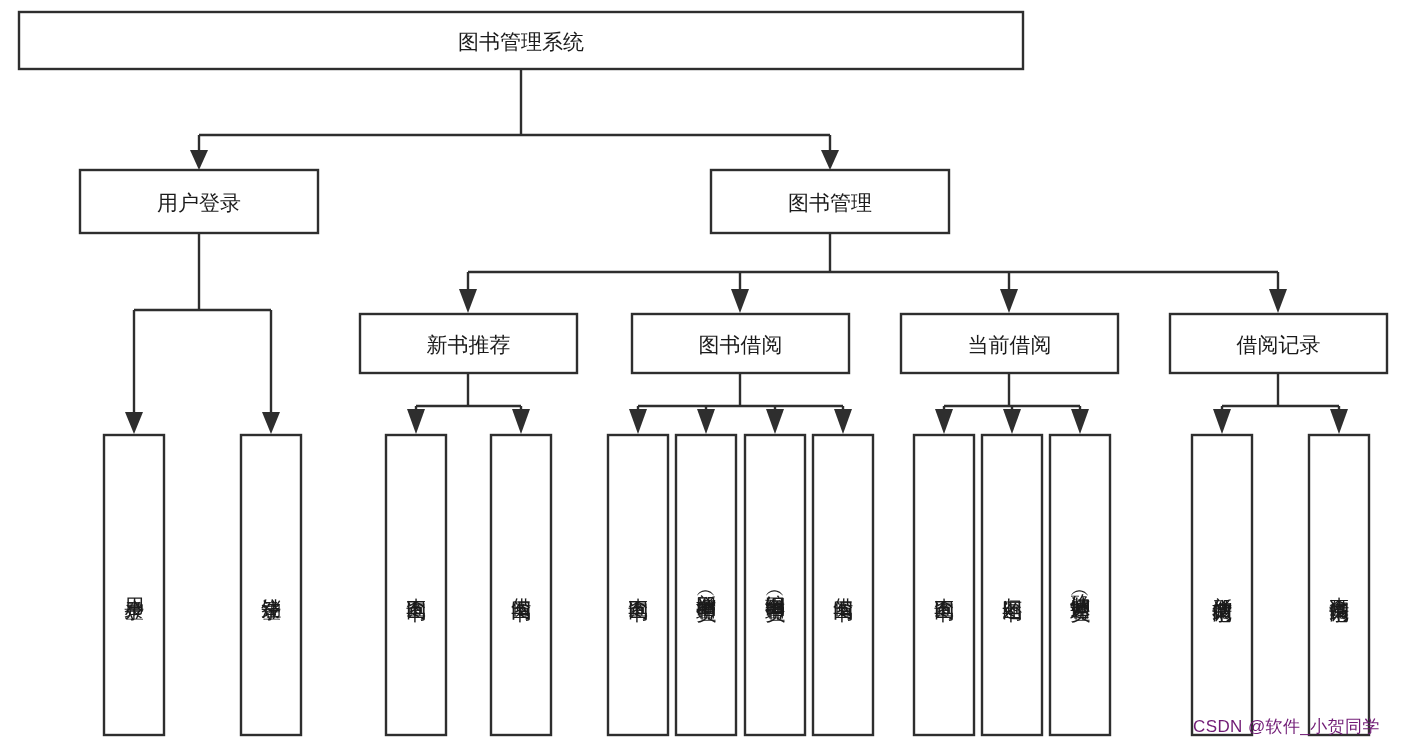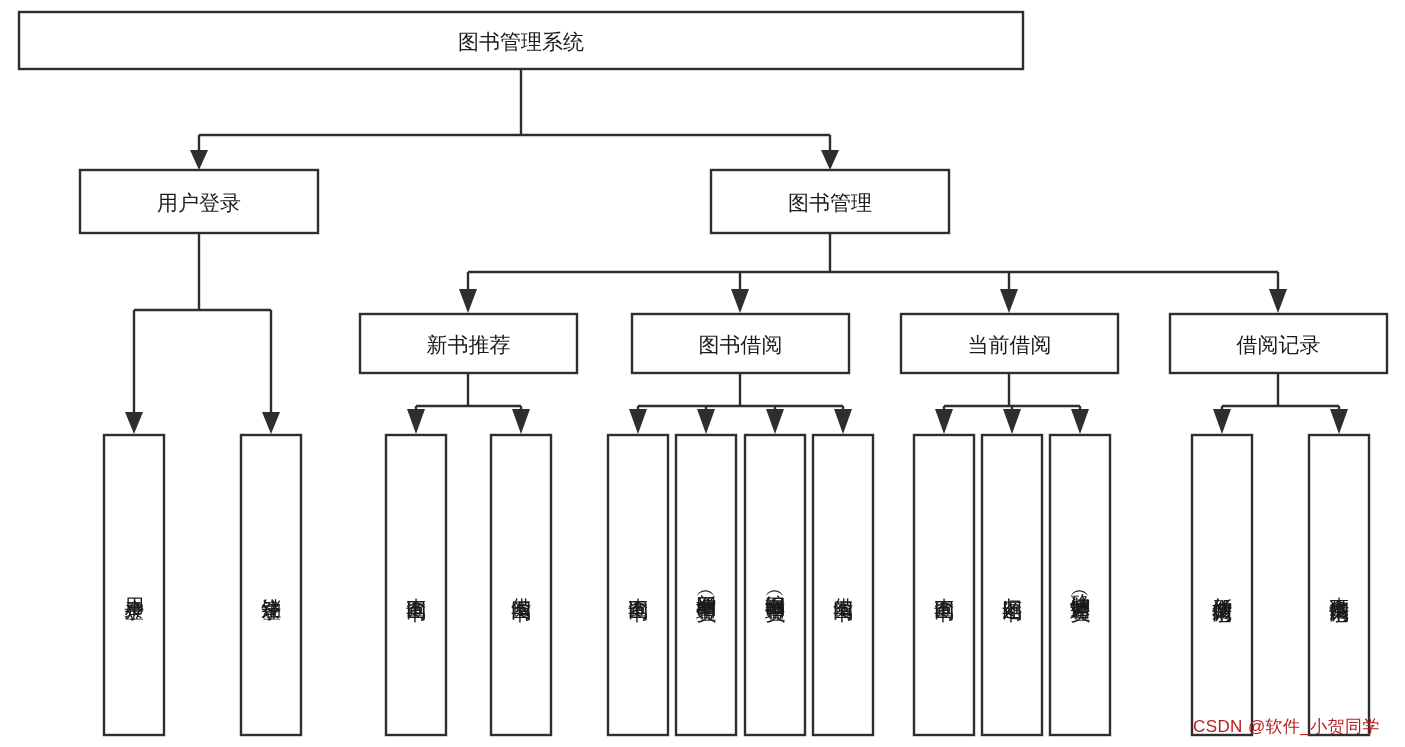--- a/index.html
+++ b/index.html
@@ -63,21 +63,21 @@
     display: flex;
     align-items: center;
     justify-content: center;
     pointer-events: none;
     user-select: none;
   }
   .watermark {
     position: absolute;
     font-family: "Liberation Sans", "DejaVu Sans", sans-serif;
     font-size: 17px;
-    color: #b91c1c;
+    color: #701a75;
     white-space: nowrap;
     letter-spacing: 0.4px;
   }
 </style>
 </head>
 <body>
 
 <div id="diagram-root">
 
   <svg class="diagram-canvas" viewBox="0 0 1405 747">

